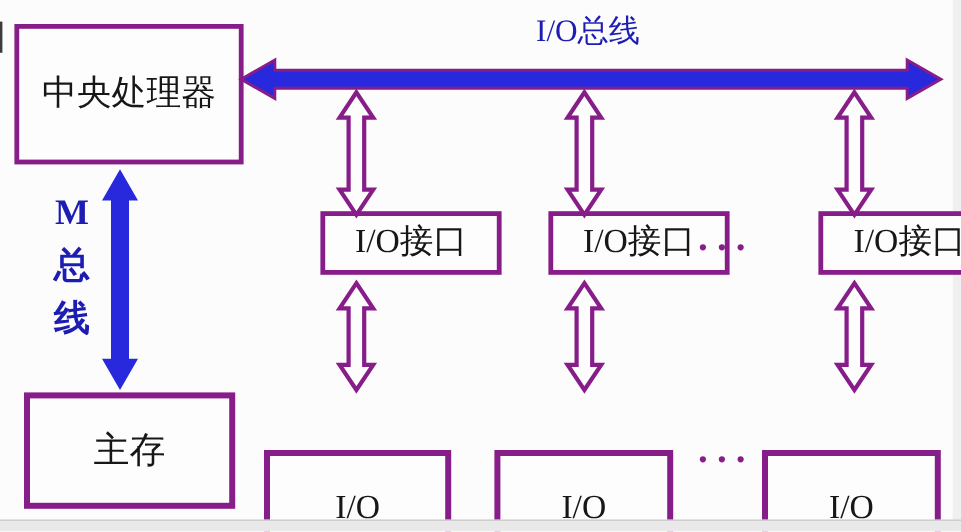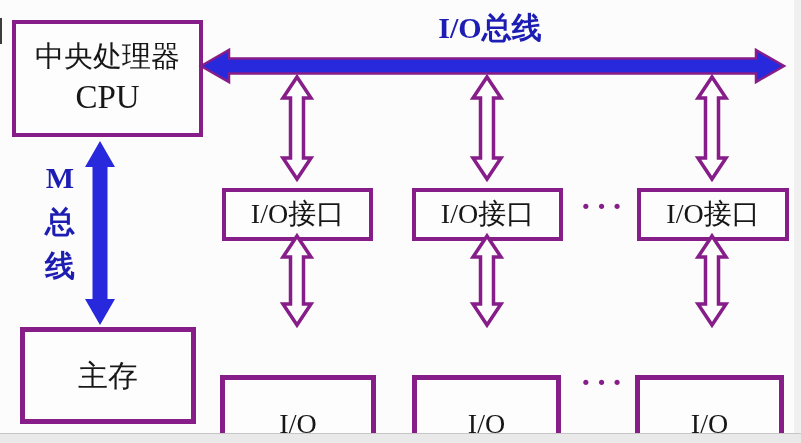--- a/index.html
+++ b/index.html
@@ -16,33 +16,33 @@
   .box{
     position:absolute;z-index:1;background:var(--boxfill);
     border:4px solid var(--purple);box-sizing:border-box;
     display:flex;flex-direction:column;align-items:center;justify-content:center;
     text-align:center;line-height:1.3;
   }
   .box--thick{border-width:5px;}
   .cpu-box{left:12px;top:20px;width:191px;height:117px;}
   .cpu-line1{font-size:29px;}
   .cpu-line2{font-size:33px;}
-  .if-box{top:188px;height:53px;font-size:28px;}
+  .if-box{top:176px;height:53px;font-size:28px;margin-left:45px;}
   .if1{left:222px;width:151px;}
   .if2{left:412px;width:151px;}
   .if3{left:637px;width:152px;}
   .mem-box{left:20px;top:327px;width:176px;height:97px;font-size:30px;}
   .dev-box{top:327px;height:97px;font-size:28px;line-height:1.35;margin-top:48px;}
   .dev1{left:220px;width:156px;}
   .dev2{left:412px;width:149px;}
   .devn{left:635px;width:149px;}
   .dev-box i{font-style:italic;}
   .bus-label{
     position:absolute;left:300px;top:8px;width:380px;z-index:3;
-    text-align:center;font-size:30px;font-weight:bold;color:var(--bluetext);
+    text-align:center;font-size:26px;font-weight:normal;color:var(--bluetext);
   }
   .mbus-label{
     position:absolute;left:30px;top:156px;width:60px;z-index:3;
     text-align:center;font-size:30px;font-weight:bold;color:var(--bluetext);line-height:44px;
   }
   .mbus-label span{display:block;}
   .dots{
     position:absolute;z-index:3;width:48px;text-align:center;
     font-size:32px;font-weight:bold;color:var(--purple);letter-spacing:5px;
   }
@@ -67,21 +67,20 @@
     <polygon class="hollow" points="487,77 501,98 493.5,98 493.5,158 501,158 487,179 473,158 480.5,158 480.5,98 473,98"></polygon>
     <polygon class="hollow" points="712,77 726,98 718.5,98 718.5,158 726,158 712,179 698,158 705.5,158 705.5,98 698,98"></polygon>
 
     <polygon class="hollow" points="297,236 311,257 303.5,257 303.5,304 311,304 297,325 283,304 290.5,304 290.5,257 283,257"></polygon>
     <polygon class="hollow" points="487,236 501,257 493.5,257 493.5,304 501,304 487,325 473,304 480.5,304 480.5,257 473,257"></polygon>
     <polygon class="hollow" points="712,236 726,257 718.5,257 718.5,304 726,304 712,325 698,304 705.5,304 705.5,257 698,257"></polygon>
   </svg>
 
   <div class="box cpu-box">
     <span class="cpu-line1">中央处理器</span>
-    <span class="cpu-line2">CPU</span>
   </div>
 
   <div class="bus-label">I/O总线</div>
 
   <div class="mbus-label">
     <span>M</span>
     <span>总</span>
     <span>线</span>
   </div>
 

